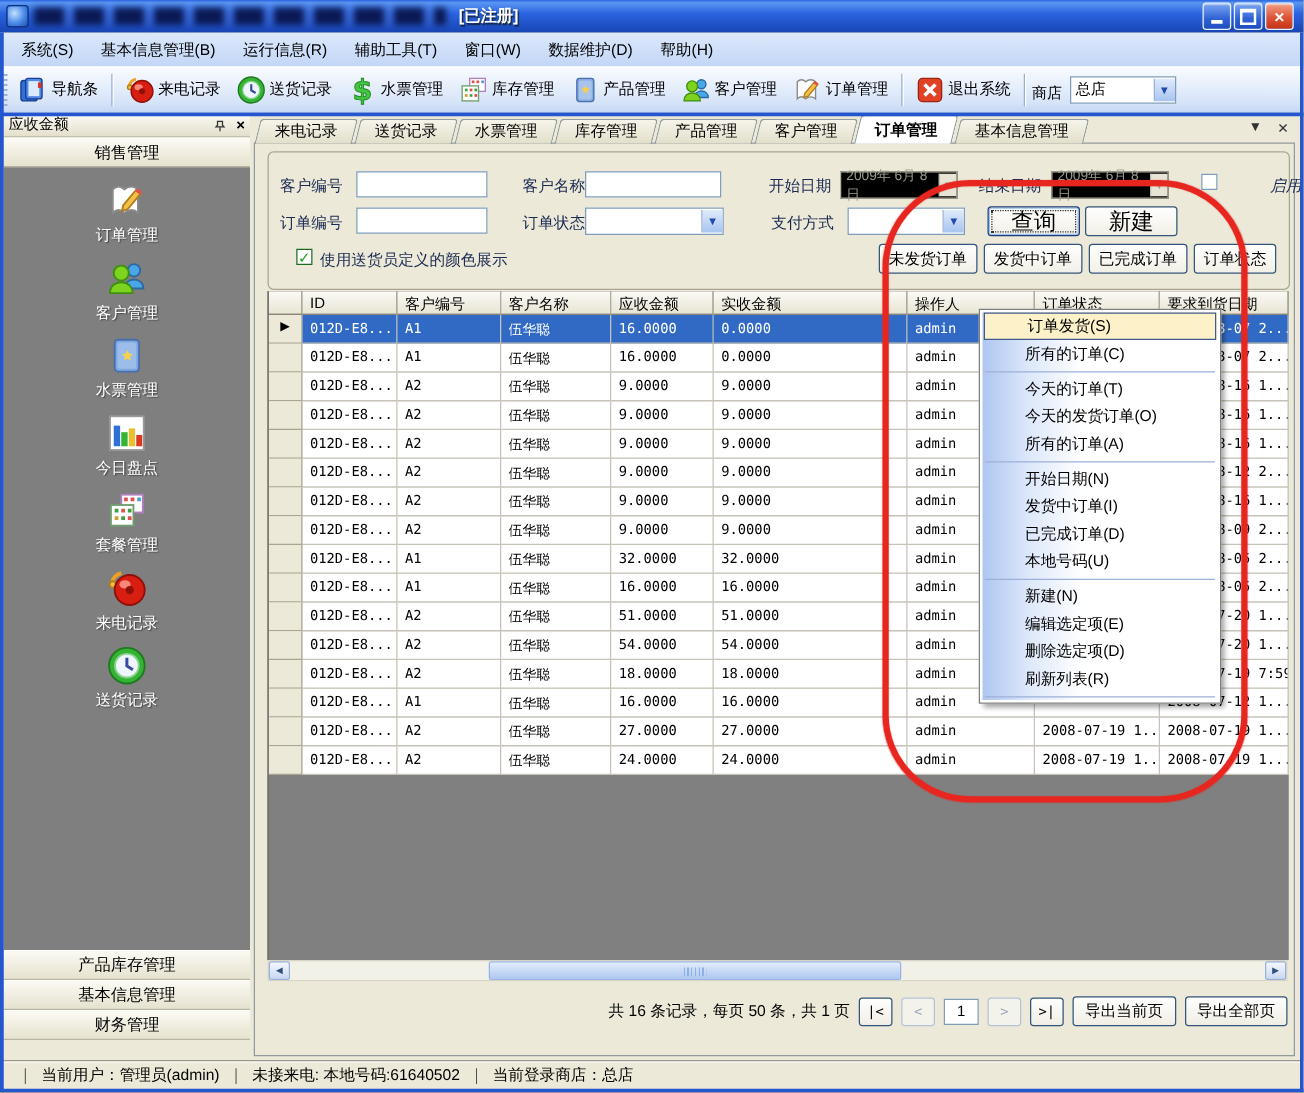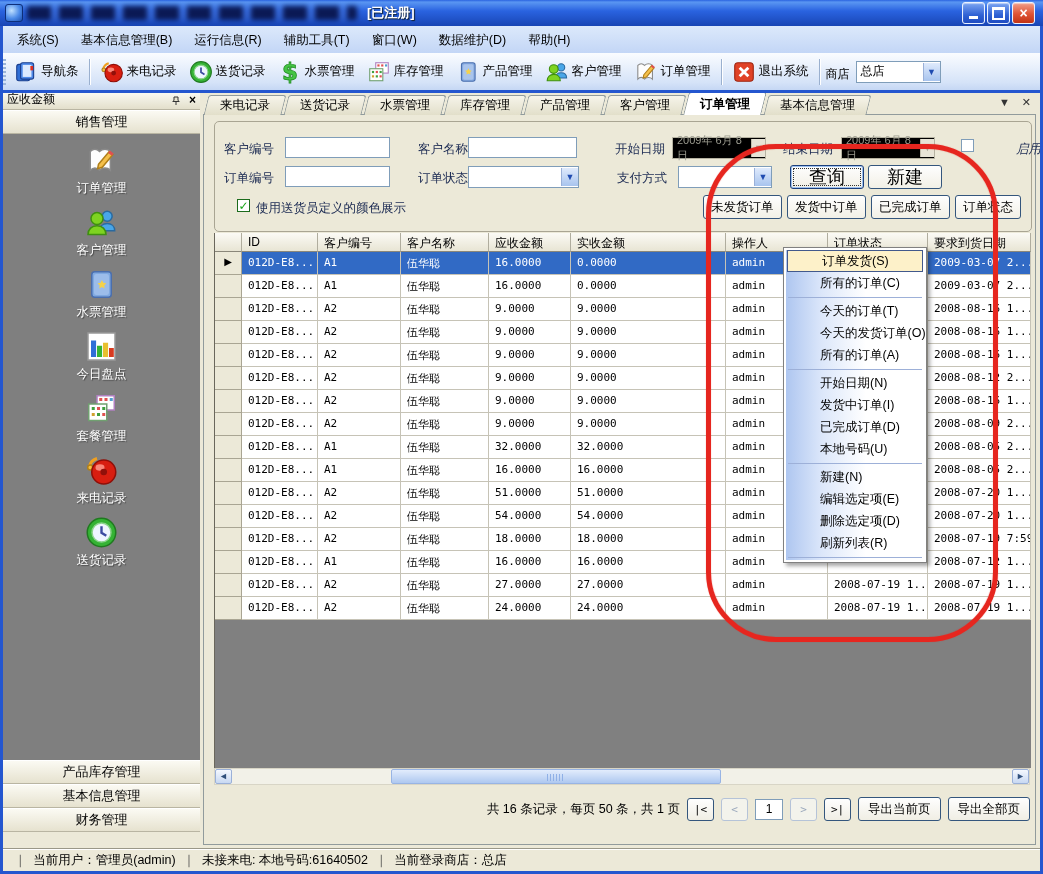--- a/index.html
+++ b/index.html
@@ -132,21 +132,21 @@
   #pager{position:absolute;left:214px;top:796px;width:816px;height:26px;display:flex;align-items:center;
     justify-content:flex-end;gap:7px;z-index:6;font-size:12.5px;}
   .pbtn{width:27px;height:23px;border:1px solid #34567d;border-radius:3px;background:linear-gradient(180deg,#fefefe,#f0eee4);
     text-align:center;line-height:21px;font-family:"DejaVu Sans Mono",monospace;font-size:11px;box-sizing:border-box;}
   .pbtn.pdis{border-color:#b5c3d8;color:#9aa8bc;background:#f3f3ec;}
   #pageInput{width:28px;height:21px;border:1px solid #7f9db9;text-align:center;font-size:12px;box-sizing:border-box;}
   .ebtn{height:24px;border:1px solid #34567d;border-radius:3px;background:linear-gradient(180deg,#fefefe,#f0eee4);
     line-height:22px;padding:0 9px;font-size:12.5px;box-sizing:border-box;}
 
   
-  #ctx{position:absolute;left:783px;top:247px;width:144px;background:#fff;border:1px solid #808080;
+  #ctx{position:absolute;left:783px;top:247px;width:194px;background:#fff;border:1px solid #808080;
     box-shadow:3px 3px 4px rgba(0,0,0,.35);z-index:50;padding:2px;box-sizing:border-box;}
   #ctx:before{content:"";position:absolute;left:2px;top:2px;bottom:2px;width:80px;
     background:linear-gradient(90deg,#aec6f0,#dce7fa 45%,#fff 100%);}
   .mi{position:relative;height:22px;line-height:22px;padding-left:34px;font-size:12.5px;white-space:nowrap;z-index:2;}
   .mi.hl{background:#fdf1c9;border:1px solid #42598c;height:22px;line-height:20px;box-sizing:border-box;margin:0 1px;}
   .msep{position:relative;border-top:1px solid #9db0d8;margin:3px 2px 2px 2px;z-index:2;}
 
   
   #oval{position:absolute;left:706px;top:144px;width:282px;height:488px;border:5px solid #e6261f;border-radius:70px;
     z-index:70;pointer-events:none;box-shadow:0 0 1px rgba(230,38,31,.6), inset 0 0 1px rgba(230,38,31,.6);}

